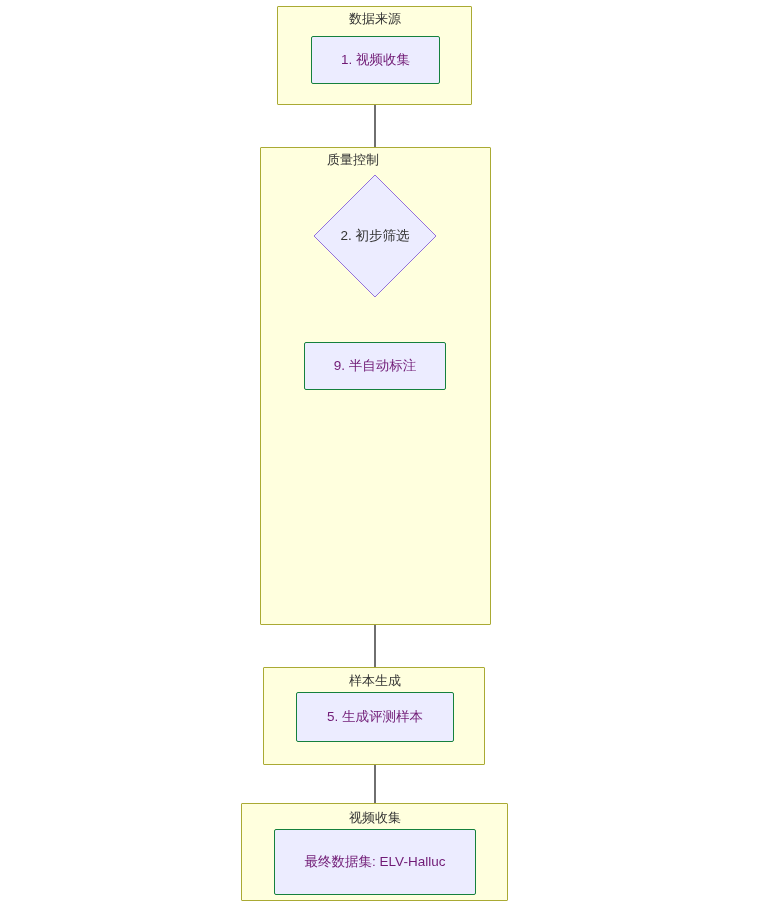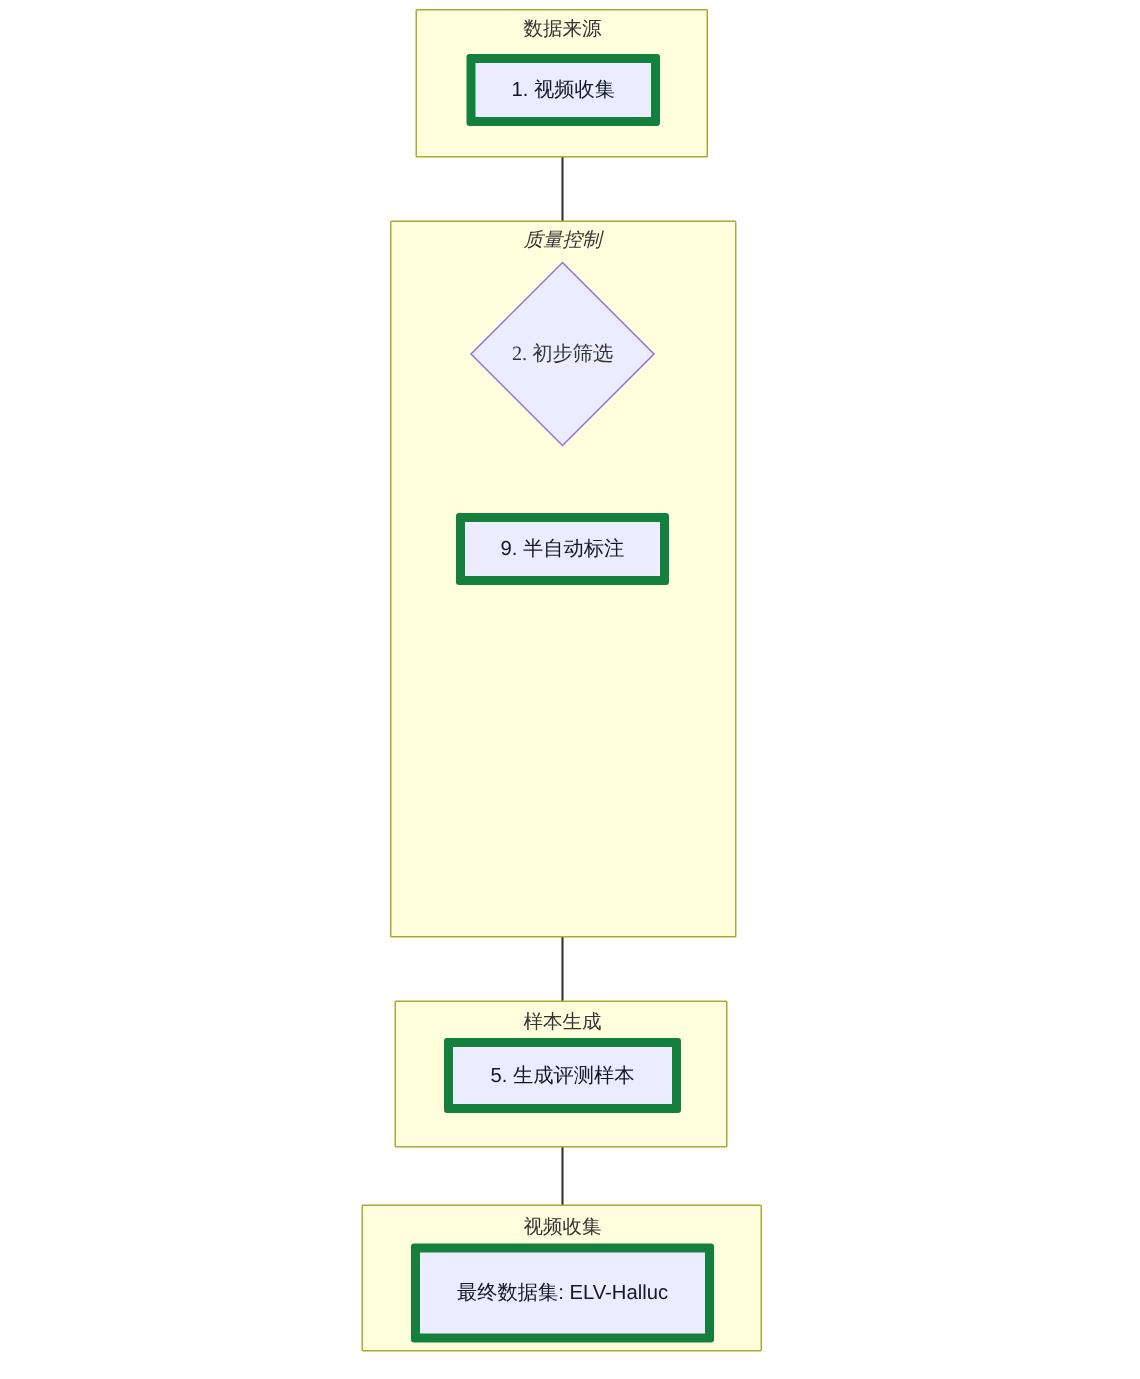--- a/index.html
+++ b/index.html
@@ -7,24 +7,24 @@
        font-family:"Liberation Sans","DejaVu Sans",sans-serif;}
   #canvas{position:absolute;left:0;top:0;width:760px;height:919px;border-radius:27px;}
 
   .cluster{position:absolute;background:#ffffde;border:1px solid #aaaa33;
            border-radius:1px;box-sizing:border-box;}
   .cluster-label{position:absolute;font-size:13px;color:#333333;
                  text-align:center;white-space:nowrap;transform:translateX(-50%);
                  line-height:16px;}
 
   .node{position:absolute;box-sizing:border-box;display:flex;align-items:center;
-        justify-content:center;background:#ececff;border:6px solid #15803d;
-        border-radius:2px;color:#0f172a;font-size:13.5px;white-space:nowrap;}
+        justify-content:center;background:#ececff;border:1px solid #15803d;
+        border-radius:2px;color:#701a75;font-size:13.5px;white-space:nowrap;}
 
-  .diamond-wrap{position:absolute;font-family:Liberation Serif, serif;}
+  .diamond-wrap{position:absolute;}
   .diamond-wrap svg{position:absolute;left:0;top:0;overflow:visible;}
   .diamond-label{position:absolute;left:0;top:0;width:100%;height:100%;
                  display:flex;align-items:center;justify-content:center;
                  color:#333333;font-size:13.5px;white-space:nowrap;}
 
   svg.edges{position:absolute;left:0;top:0;width:760px;height:919px;
             pointer-events:none;}
 </style>
 </head>
 <body>
@@ -46,21 +46,21 @@
     </g>
   </svg>
 
   <div class="cluster" style="left:277px;top:6px;width:195px;height:99px;"></div>
   <div class="cluster-label" style="left:375px;top:11px;">数据来源</div>
   <div class="node" style="left:311px;top:36px;width:129px;height:48px;">
     <span>1. 视频收集</span>
   </div>
 
   <div class="cluster" style="left:260px;top:147px;width:231px;height:478px;"></div>
-  <div class="cluster-label" style="left:375px;top:152px;font-style:italic;">质量控制</div>
+  <div class="cluster-label" style="left:353px;top:152px;">质量控制</div>
 
   <div class="diamond-wrap" style="left:313px;top:174px;width:124px;height:124px;">
     <svg viewBox="0 0 124 124" xmlns="http://www.w3.org/2000/svg">
       <polygon points="62,1 123,62 62,123 1,62" fill="#ececff" stroke="#9370db" stroke-width="1"></polygon>
     </svg>
     <div class="diamond-label">2. 初步筛选</div>
   </div>
 
   <div class="node" style="left:304px;top:342px;width:142px;height:48px;">
     <span>9. 半自动标注</span>

